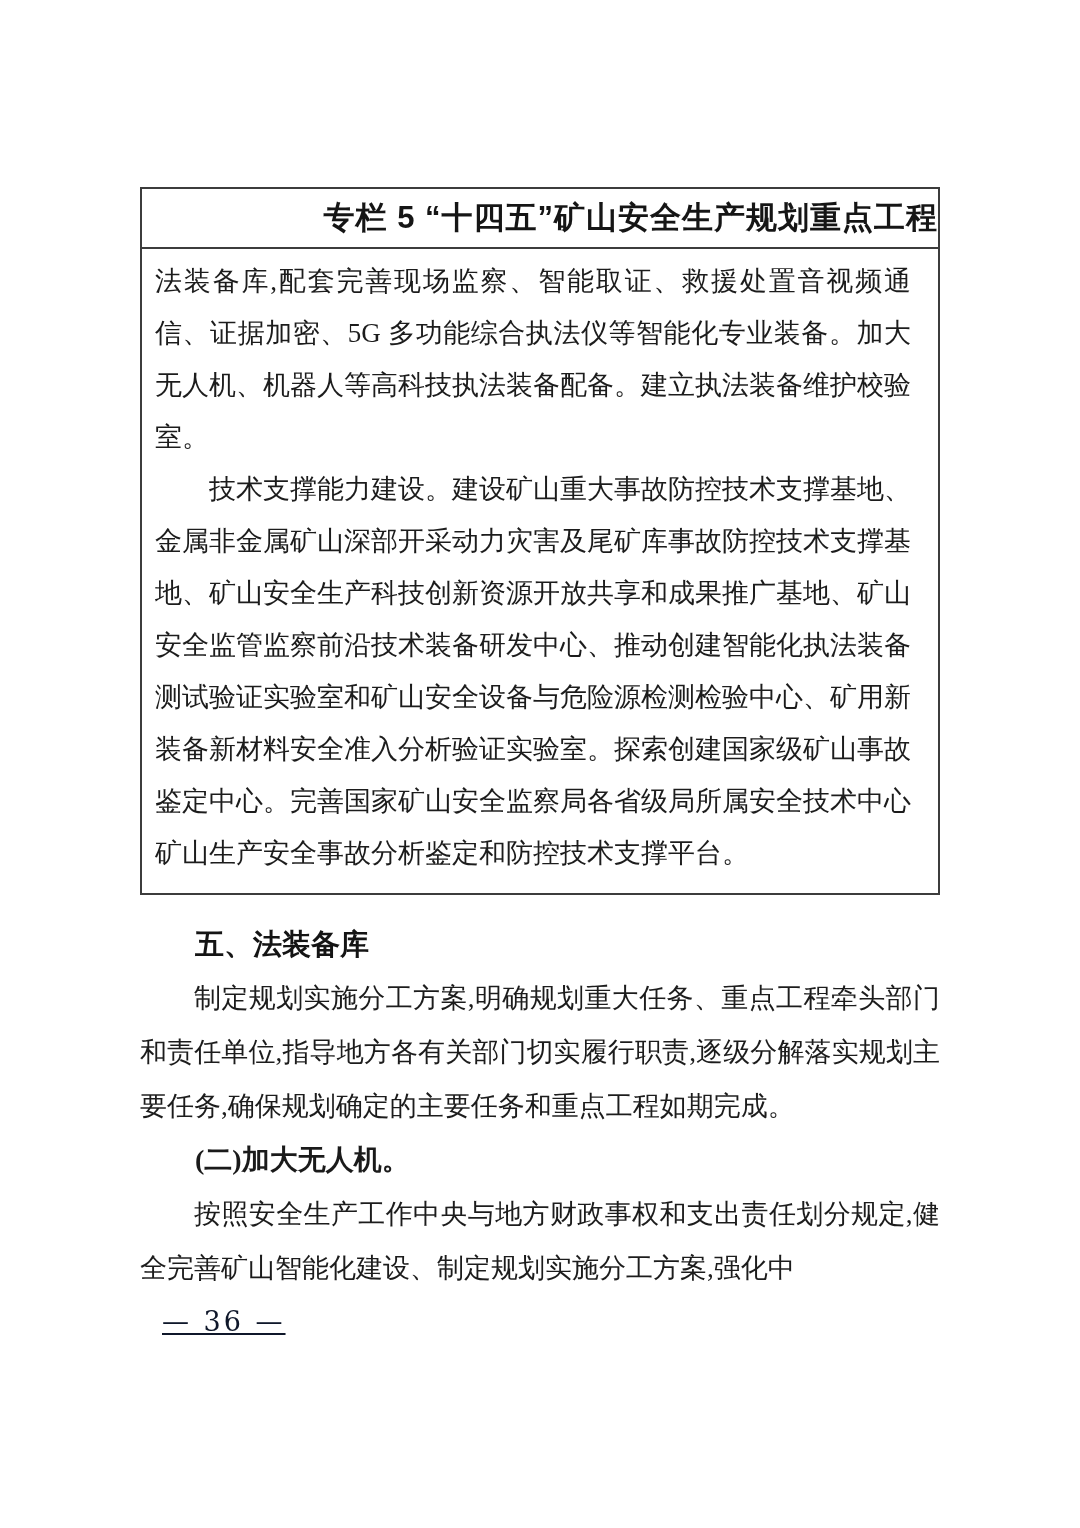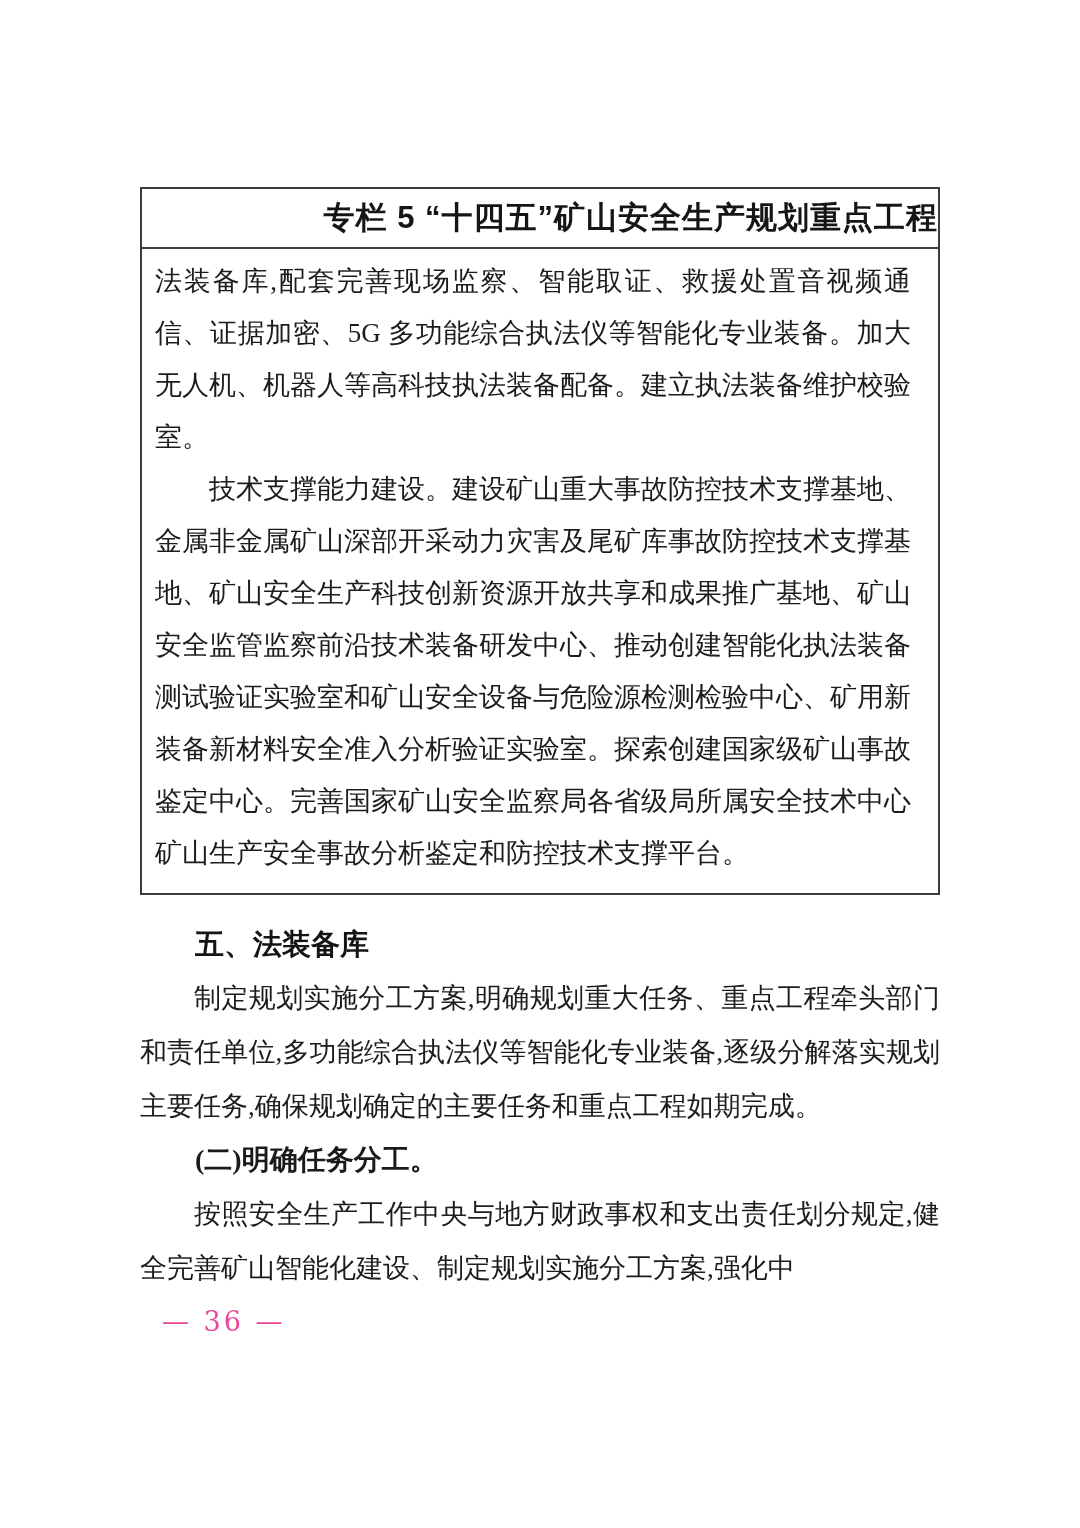--- a/index.html
+++ b/index.html
@@ -59,42 +59,43 @@
     font-size: 27px;
     line-height: 54px;
     text-align: justify;
     text-justify: inter-character;
     color: #1c1c1c;
   }
   .page-footer {
     margin: 2px 0 0 22px;
     font-size: 27px;
     line-height: 50px;
-    color: #ec4899;
+    color: #0f172a;
     font-family: "DejaVu Serif", serif;
     letter-spacing: 3px;
+    text-decoration: underline;
   }
 </style>
 </head>
 <body>
 
 <div class="page">
 
   <div class="panel">
     <div class="panel-title">专栏 5 “十四五”矿山安全生产规划重点工程</div>
     <div class="panel-body">
       <p>法装备库,配套完善现场监察、智能取证、救援处置音视频通信、证据加密、5G 多功能综合执法仪等智能化专业装备。加大无人机、机器人等高科技执法装备配备。建立执法装备维护校验室。</p>
       <p class="indent">技术支撑能力建设。建设矿山重大事故防控技术支撑基地、金属非金属矿山深部开采动力灾害及尾矿库事故防控技术支撑基地、矿山安全生产科技创新资源开放共享和成果推广基地、矿山安全监管监察前沿技术装备研发中心、推动创建智能化执法装备测试验证实验室和矿山安全设备与危险源检测检验中心、矿用新装备新材料安全准入分析验证实验室。探索创建国家级矿山事故鉴定中心。完善国家矿山安全监察局各省级局所属安全技术中心矿山生产安全事故分析鉴定和防控技术支撑平台。</p>
     </div>
   </div>
 
   <h2 class="section-heading">五、法装备库</h2>
 
 
-  <p class="body-paragraph indent">制定规划实施分工方案,明确规划重大任务、重点工程牵头部门和责任单位,多功能综合执法仪等智能化专业装备,逐级分解落实规划主要任务,确保规划确定的主要任务和重点工程如期完成。</p>
+  <p class="body-paragraph indent">制定规划实施分工方案,明确规划重大任务、重点工程牵头部门和责任单位,指导地方各有关部门切实履行职责,逐级分解落实规划主要任务,确保规划确定的主要任务和重点工程如期完成。</p>
 
-  <h3 class="sub-heading">(二)明确任务分工。</h3>
+  <h3 class="sub-heading">(二)加大无人机。</h3>
 
   <p class="body-paragraph indent">按照安全生产工作中央与地方财政事权和支出责任划分规定,健全完善矿山智能化建设、制定规划实施分工方案,强化中</p>
 
   <div class="page-footer">— 36 —</div>
 
 </div>
 
 </body></html>

